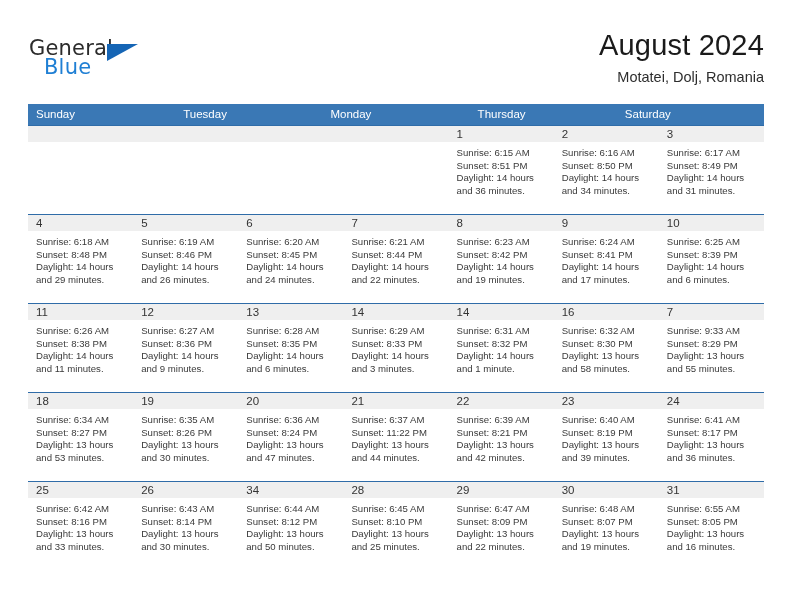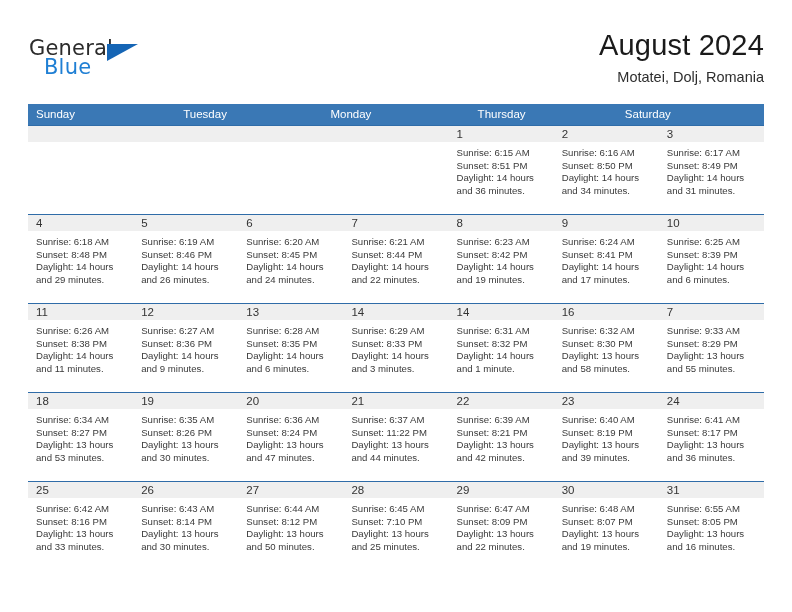--- a/index.html
+++ b/index.html
@@ -431,33 +431,33 @@
           <div class="cell">
             <div class="daynum">26</div>
             <div class="info">
               <div>Sunrise: 6:43 AM</div>
               <div>Sunset: 8:14 PM</div>
               <div>Daylight: 13 hours</div>
               <div>and 30 minutes.</div>
             </div>
           </div>
           <div class="cell">
-            <div class="daynum">27</div>
+            <div class="daynum">34</div>
             <div class="info">
               <div>Sunrise: 6:44 AM</div>
               <div>Sunset: 8:12 PM</div>
               <div>Daylight: 13 hours</div>
               <div>and 50 minutes.</div>
             </div>
           </div>
           <div class="cell">
             <div class="daynum">28</div>
             <div class="info">
               <div>Sunrise: 6:45 AM</div>
-              <div>Sunset: 7:10 PM</div>
+              <div>Sunset: 8:10 PM</div>
               <div>Daylight: 13 hours</div>
               <div>and 25 minutes.</div>
             </div>
           </div>
           <div class="cell">
             <div class="daynum">29</div>
             <div class="info">
               <div>Sunrise: 6:47 AM</div>
               <div>Sunset: 8:09 PM</div>
               <div>Daylight: 13 hours</div>

